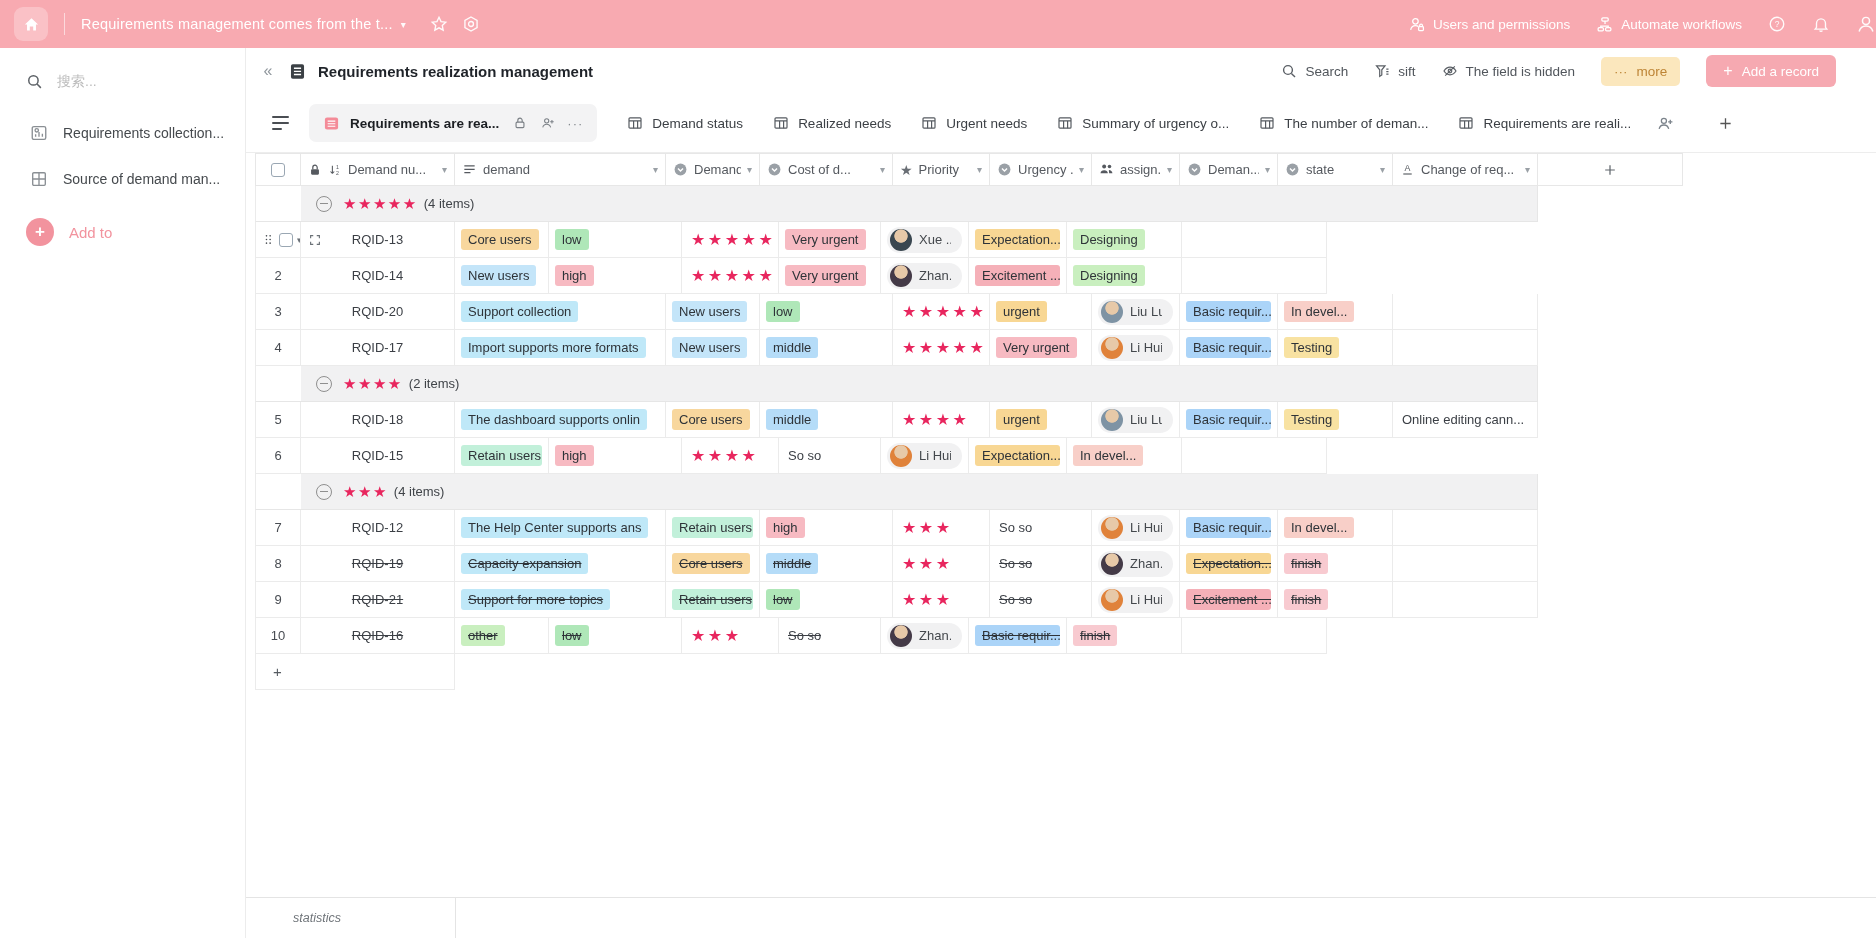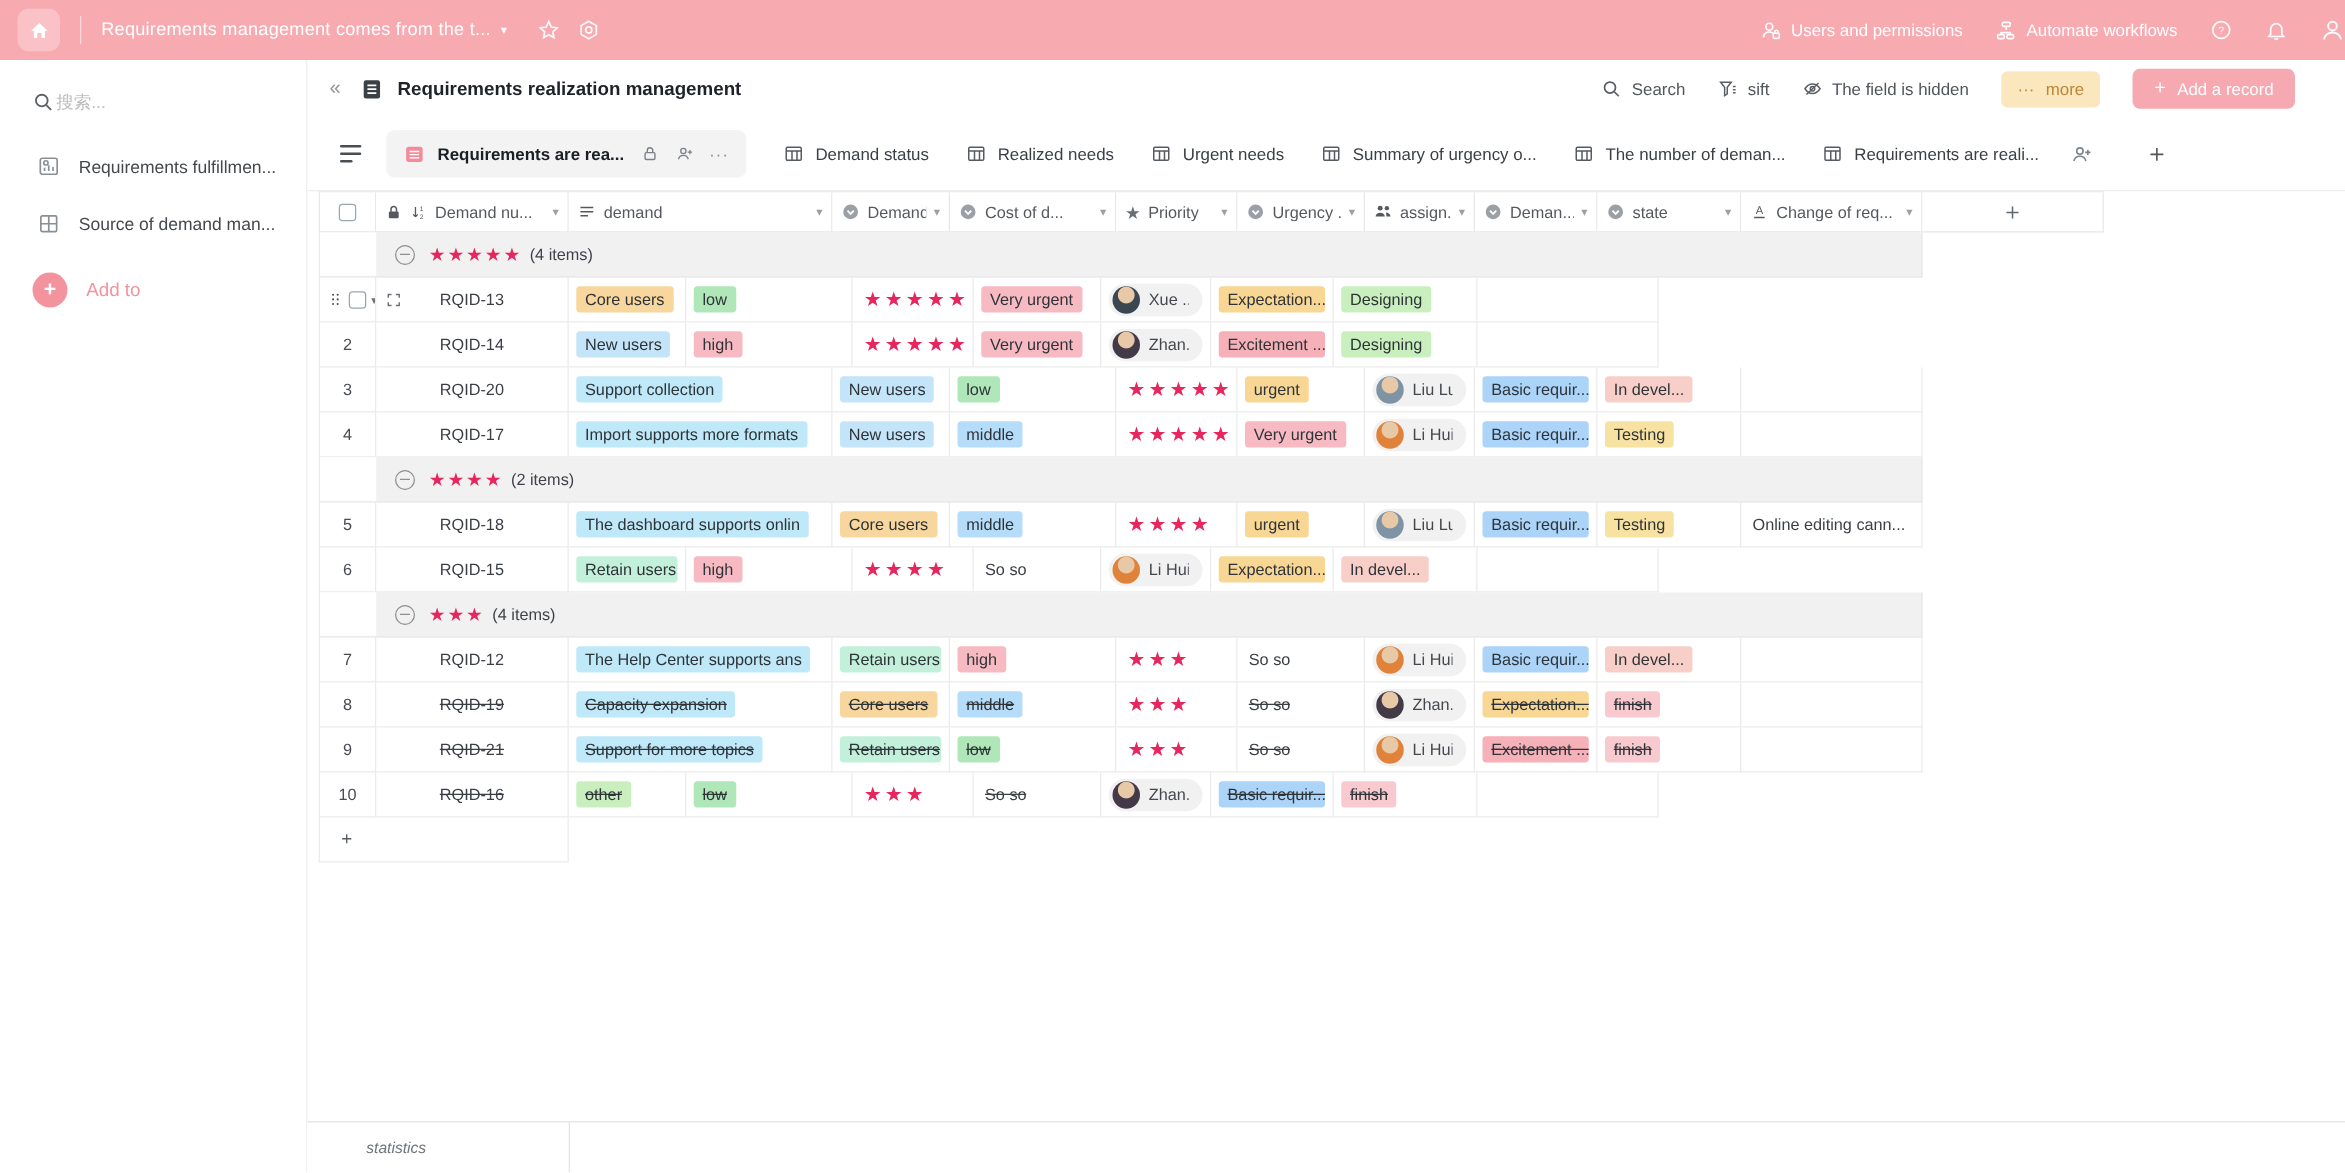--- a/index.html
+++ b/index.html
@@ -19,21 +19,21 @@
   .tb-caret{font-size:10px;opacity:.95;margin:0 10px 0 8px}
   .tbic{width:18px;height:18px;color:#fff;opacity:.95;margin-left:14px;cursor:pointer}
   .tb-right{margin-left:auto;display:flex;align-items:center;gap:26px;font-size:13.5px}
   .tb-item{display:flex;align-items:center;gap:8px;cursor:pointer;white-space:nowrap}
   .tb-item .ic{width:17px;height:17px}
   .tb-edge{width:20px;height:20px;margin-right:-10px}
 
   
   .sidebar{position:absolute;top:48px;left:0;width:246px;bottom:0;background:#fff;
            border-right:1px solid #ececec;box-sizing:border-box;padding-top:16px}
-  .search-row{display:flex;align-items:flex-end;margin:8px 26px 20px;color:#5c6166}
+  .search-row{display:flex;align-items:flex-end;gap:12px;margin:8px 26px 20px;color:#5c6166}
   .search-row .ic{width:17px;height:17px}
   .search-input{border:none;outline:none;font-size:14px;color:#333;width:140px;background:transparent}
   .search-input::placeholder{color:#bcbcbc}
   .side-item{height:46px;display:flex;align-items:center;gap:15px;padding-left:30px;
              font-size:14px;color:#45494d;cursor:pointer;white-space:nowrap}
   .side-item .ic{width:18px;height:18px;color:#8a8f94}
   .side-item.active{background:#fdeef0;color:#ef8e9a}
   .addto{display:flex;align-items:center;gap:15px;margin:16px 0 0 26px;color:#f2939e;font-size:15px;cursor:pointer}
   .addto-circle{width:28px;height:28px;border-radius:50%;background:#f2939e;color:#fff;
                 display:flex;align-items:center;justify-content:center;font-size:17px;font-weight:bold}
@@ -206,21 +206,21 @@
   </div>
   <nav id="sidebar-nav">
       <div class="side-item">
         <span class="ic" style="width: 18px; height: 18px;">
           <svg viewBox="0 0 16 16" fill="none" stroke="currentColor" stroke-width="1.2">
             <rect x="2" y="2.3" width="12" height="11.4" rx="1.5"></rect>
             <circle cx="6" cy="5.6" r="1.5"></circle>
             <path d="M5 11.3V9M8 11.3V7.2M11 11.3V8.6"></path>
           </svg>
         </span>
-        <span>Requirements fulfillmen...</span>
+        <span>Requirements collection...</span>
       </div>
       <div class="side-item">
         <span class="ic" style="width: 18px; height: 18px;">
           <svg viewBox="0 0 16 16" fill="none" stroke="currentColor" stroke-width="1.2">
             <rect x="2.4" y="2.4" width="11.2" height="11.2" rx="1"></rect>
             <path d="M8 2.4v11.2M2.4 8h11.2"></path>
           </svg>
         </span>
         <span>Source of demand man...</span>
       </div>

